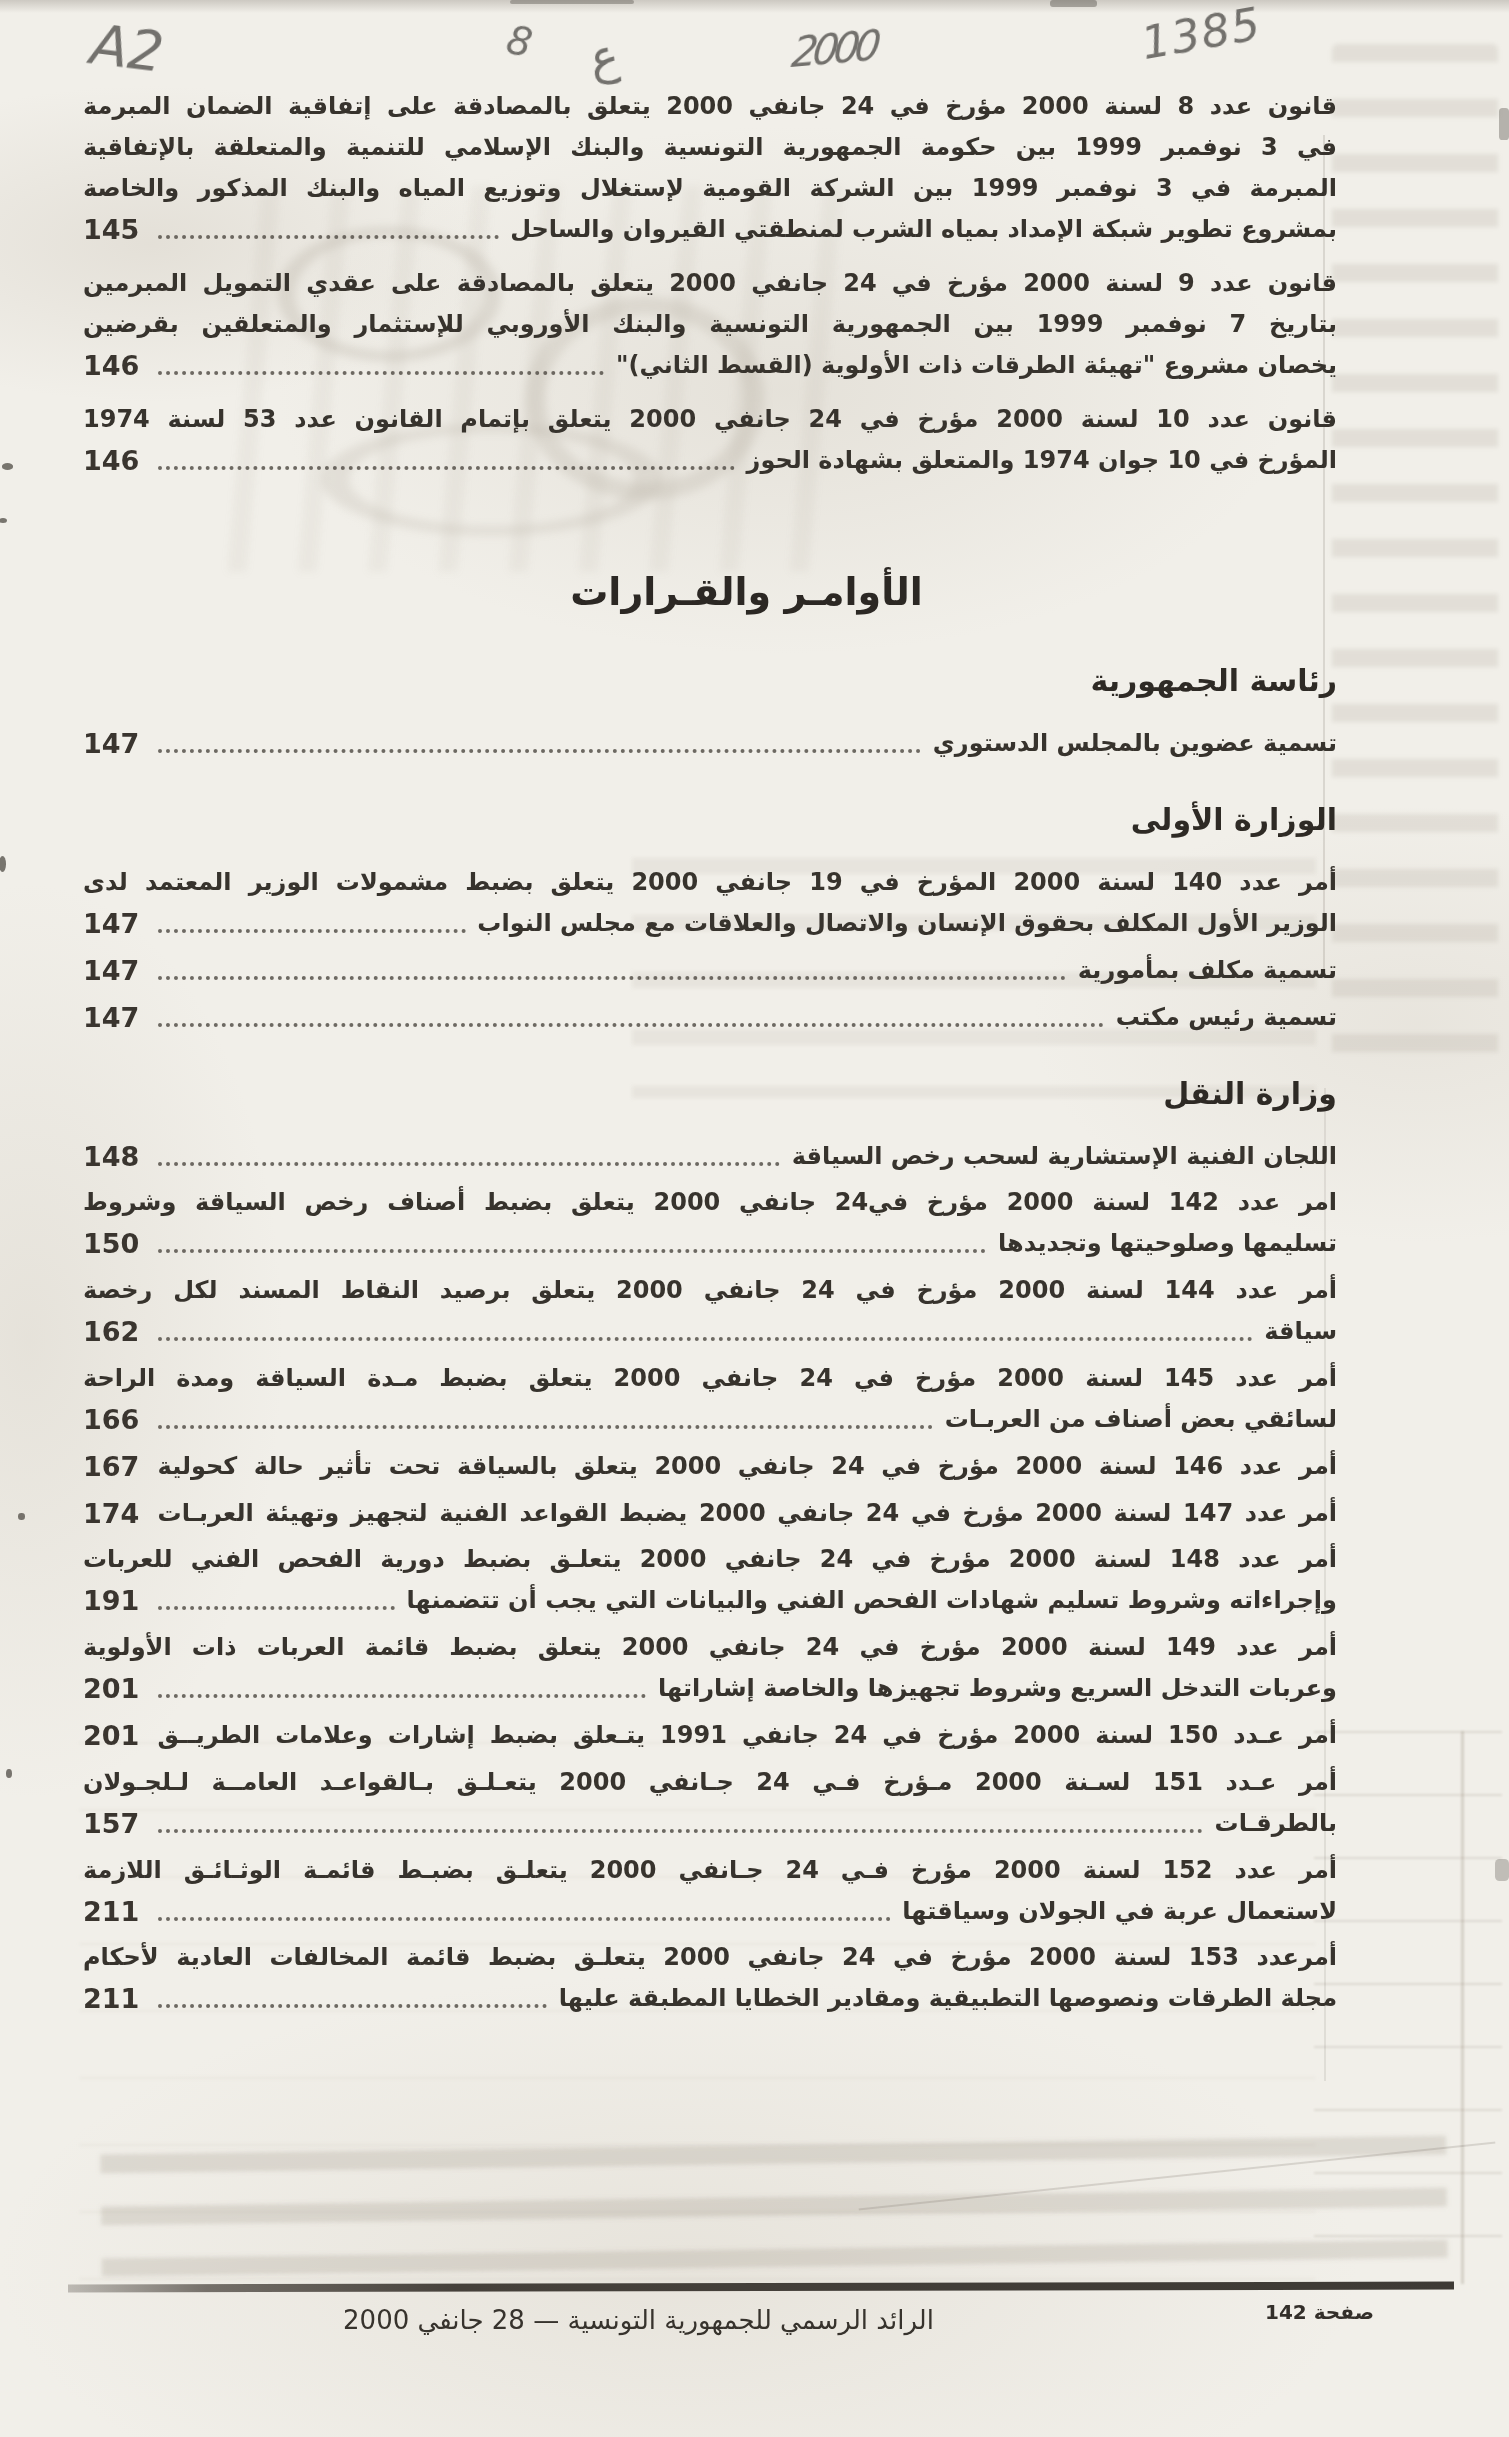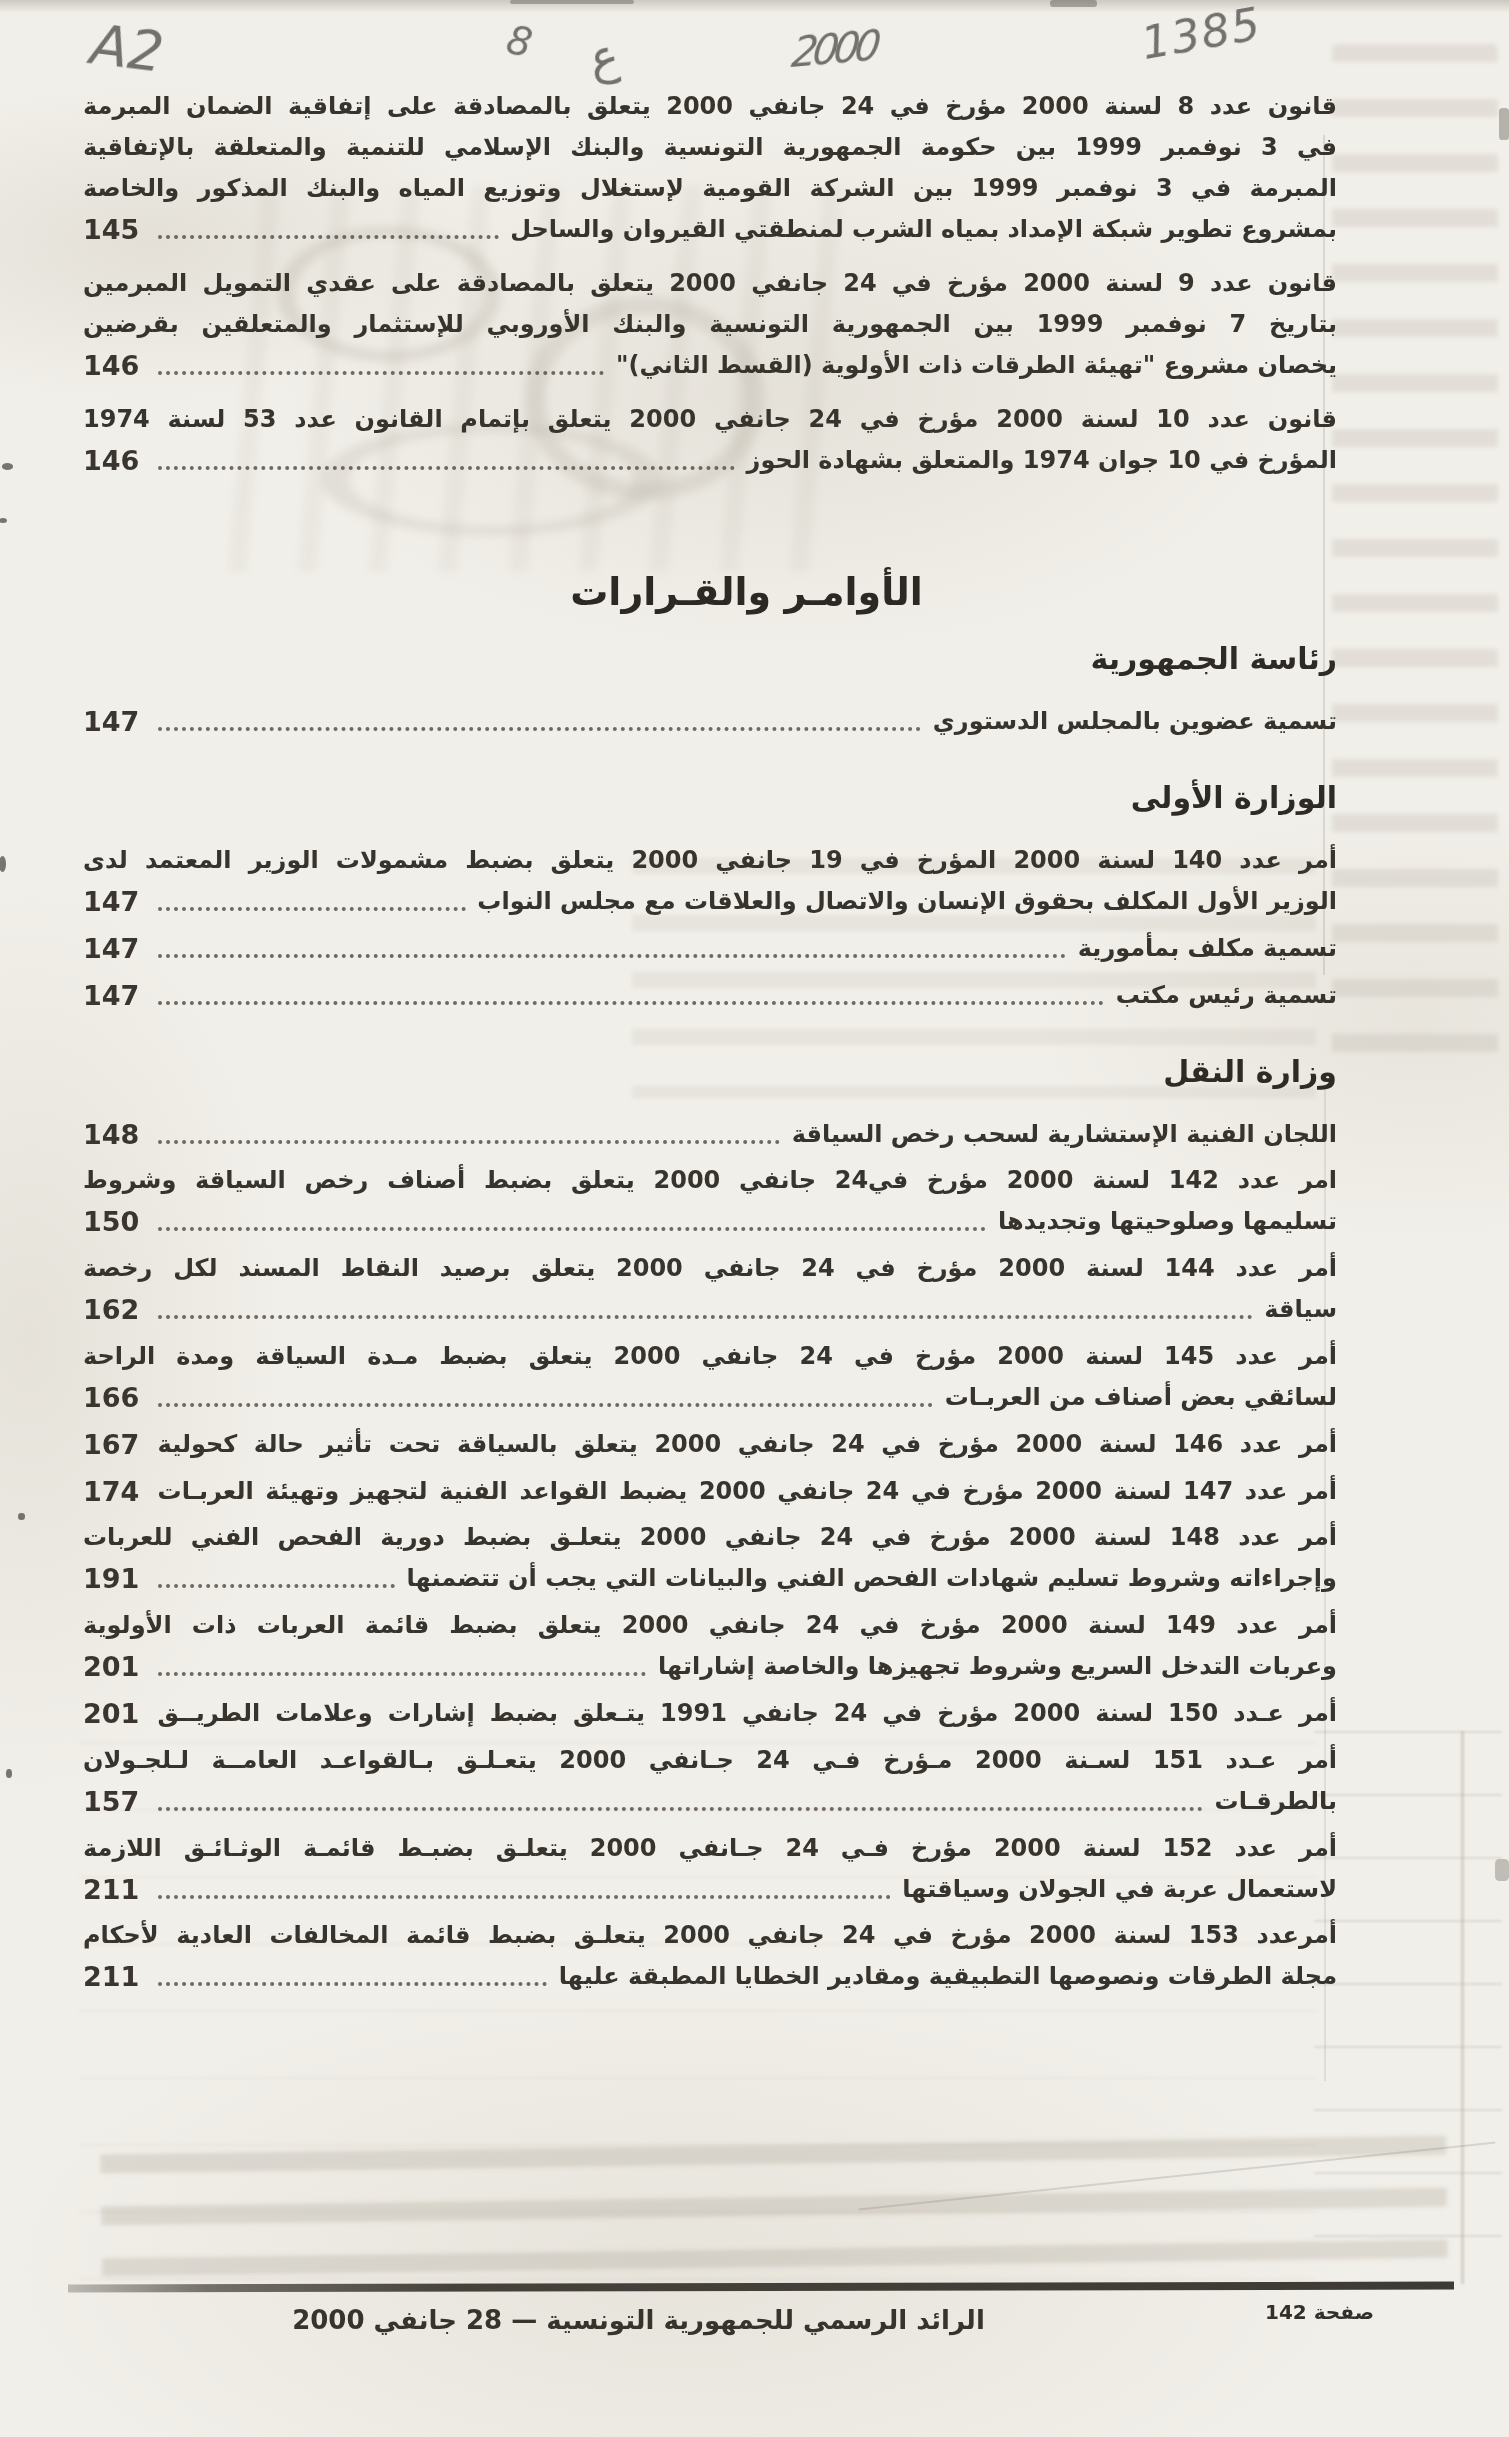--- a/index.html
+++ b/index.html
@@ -33,29 +33,29 @@
   .lastline{display:flex;align-items:flex-end;column-gap:11.6px;line-height:41px;}
   .etext{font-size:24px;font-weight:bold;white-space:nowrap;line-height:41px;color:#37332d;}
   .leader{flex:1 1 29px;border-bottom:4.4px dotted #57524b;margin-bottom:11px;min-width:29px;opacity:.85;}
   .pnum{font-size:27px;font-weight:bold;line-height:41px;color:#3a352f;min-width:63px;text-align:left;direction:ltr;}
   .nodots .etext{flex:1 1 auto;white-space:normal;text-align:justify;text-align-last:justify;}
   .main-h{
     font-size:38px;font-weight:bold;text-align:center;
     letter-spacing:0.7px;margin:81px 29px 0 102px;line-height:60px;color:#2c2824;
   }
   .sec-h{font-size:30px;font-weight:bold;text-align:right;margin:35px 0 22px;line-height:41px;color:#2e2a25;}
-  .sec-h.first{margin-top:16px;}
+  .sec-h.first{margin-top:38px;}
   
   .footer-rule{
     position:absolute;left:69px;top:2283px;width:1386px;height:8px;
     background:linear-gradient(90deg, rgba(70,64,58,.30) 0, rgba(70,64,58,.72) 10%, #46413b 28%, #3e3a35 100%);
     transform:rotate(-.12deg);
   }
   .footer-page{position:absolute;right:135px;top:2300px;font-size:20px;font-weight:bold;color:#332f2a;}
-  .footer-title{position:absolute;left:276px;top:2305px;width:727px;text-align:center;font-size:26px;font-weight:bold;color:#37332d;}
+  .footer-title{position:absolute;left:276px;top:2305px;width:727px;text-align:center;font-size:26px;font-weight:normal;color:#37332d;}
   
   .hw{position:absolute;color:#73716d;font-weight:normal;filter:blur(0.4px);pointer-events:none;}
   .hw-a2{left:92px;top:16px;font-size:55px;font-style:italic;transform:rotate(7deg);}
   .hw-8{left:508px;top:19px;font-size:39px;font-style:italic;transform:rotate(12deg);}
   .hw-ain{left:591px;top:28px;font-size:48px;transform:rotate(-7deg);}
   .hw-2000{left:793px;top:25px;font-size:41px;font-style:italic;letter-spacing:-5.1px;transform:rotate(-5deg) skewX(-12deg);}
   .hw-1385{left:1142px;top:7.3px;font-size:45px;font-style:italic;letter-spacing:1.5px;transform:rotate(-10deg);}
   
   .ghost{position:absolute;pointer-events:none;}
   .ghost-masthead{

